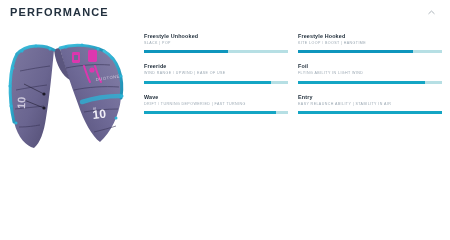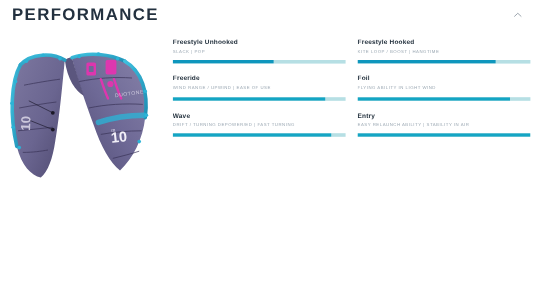--- a/index.html
+++ b/index.html
@@ -30,21 +30,21 @@
     left: 0;
     width: 450px;
     height: 24px;
     display: flex;
     align-items: center;
     justify-content: space-between;
     padding: 0 12px 0 10px;
     box-sizing: border-box;
   }
   .panel-title {
-    font-size: 14px;
+    font-size: 11px;
     font-weight: bold;
     letter-spacing: 1.15px;
     color: #23313f;
     white-space: nowrap;
   }
   .collapse-btn {
     width: 14px;
     height: 14px;
     display: flex;
     align-items: center;

